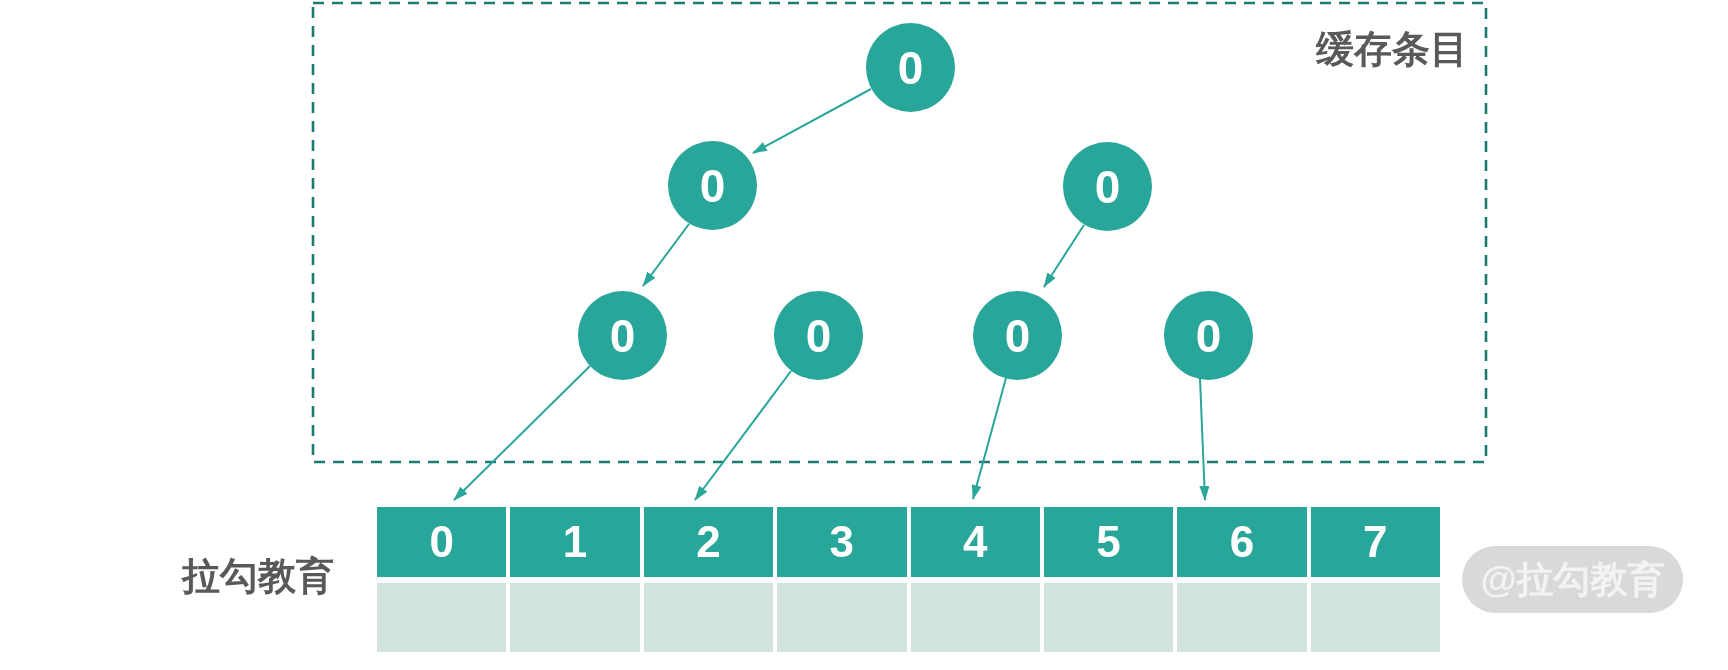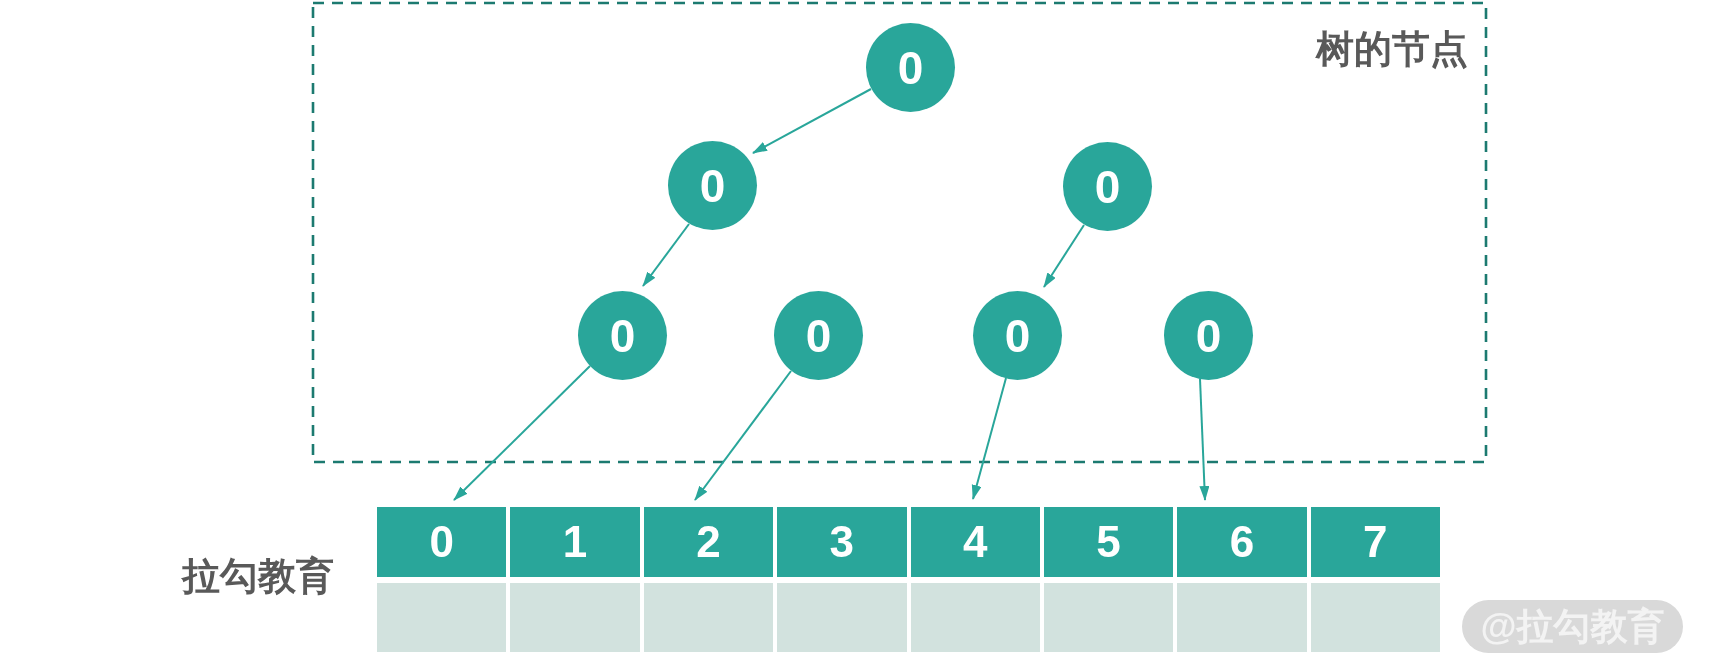--- a/index.html
+++ b/index.html
@@ -33,21 +33,21 @@
     position:absolute;left:182px;top:551px;
     font-size:38px;font-weight:600;color:var(--label-gray);white-space:nowrap;
   }
   .row{position:absolute;left:377px;width:1063px;display:flex;gap:4px;}
   .row-index{top:507px;height:70px;}
   .row-empty{top:583px;height:69px;}
   .cell{flex:1 1 0;display:flex;align-items:center;justify-content:center;}
   .row-index .cell{background:var(--teal);color:#fff;font-size:44px;font-weight:700;line-height:1;}
   .row-empty .cell{background:var(--light-cell);}
   .watermark{
-    position:absolute;left:1462px;top:600px;width:221px;height:53px;border-radius:34px;
+    position:absolute;left:1462px;top:546px;width:221px;height:67px;border-radius:34px;
     background:var(--watermark-bg);display:flex;align-items:center;justify-content:center;
     color:var(--watermark-text);font-size:37px;font-weight:600;white-space:nowrap;
   }
 </style>
 </head>
 <body>
 
 <div class="canvas">
 
   <svg class="arrows-layer" width="1728" height="670" viewBox="0 0 1728 670" xmlns="http://www.w3.org/2000/svg">
@@ -61,21 +61,21 @@
 
     <line x1="871" y1="89" x2="753" y2="153" marker-end="url(#ah)"></line>
     <line x1="689" y1="224" x2="643" y2="286" marker-end="url(#ah)"></line>
     <line x1="1084" y1="225" x2="1044" y2="287" marker-end="url(#ah)"></line>
     <line x1="590" y1="366" x2="454" y2="500" marker-end="url(#ah)"></line>
     <line x1="791" y1="371" x2="695" y2="500" marker-end="url(#ah)"></line>
     <line x1="1006" y1="378" x2="973" y2="499" marker-end="url(#ah)"></line>
     <line x1="1200" y1="379" x2="1205" y2="500" marker-end="url(#ah)"></line>
   </svg>
 
-  <div class="box-label">树的节点</div>
+  <div class="box-label">缓存条目</div>
 
   <div class="node" style="left:866px;top:23px;">0</div>
   <div class="node" style="left:668px;top:141px;">0</div>
   <div class="node" style="left:1063px;top:142px;">0</div>
   <div class="node" style="left:578px;top:291px;">0</div>
   <div class="node" style="left:774px;top:291px;">0</div>
   <div class="node" style="left:973px;top:291px;">0</div>
   <div class="node" style="left:1164px;top:291px;">0</div>
 
   <div class="cache-label">拉勾教育</div>

